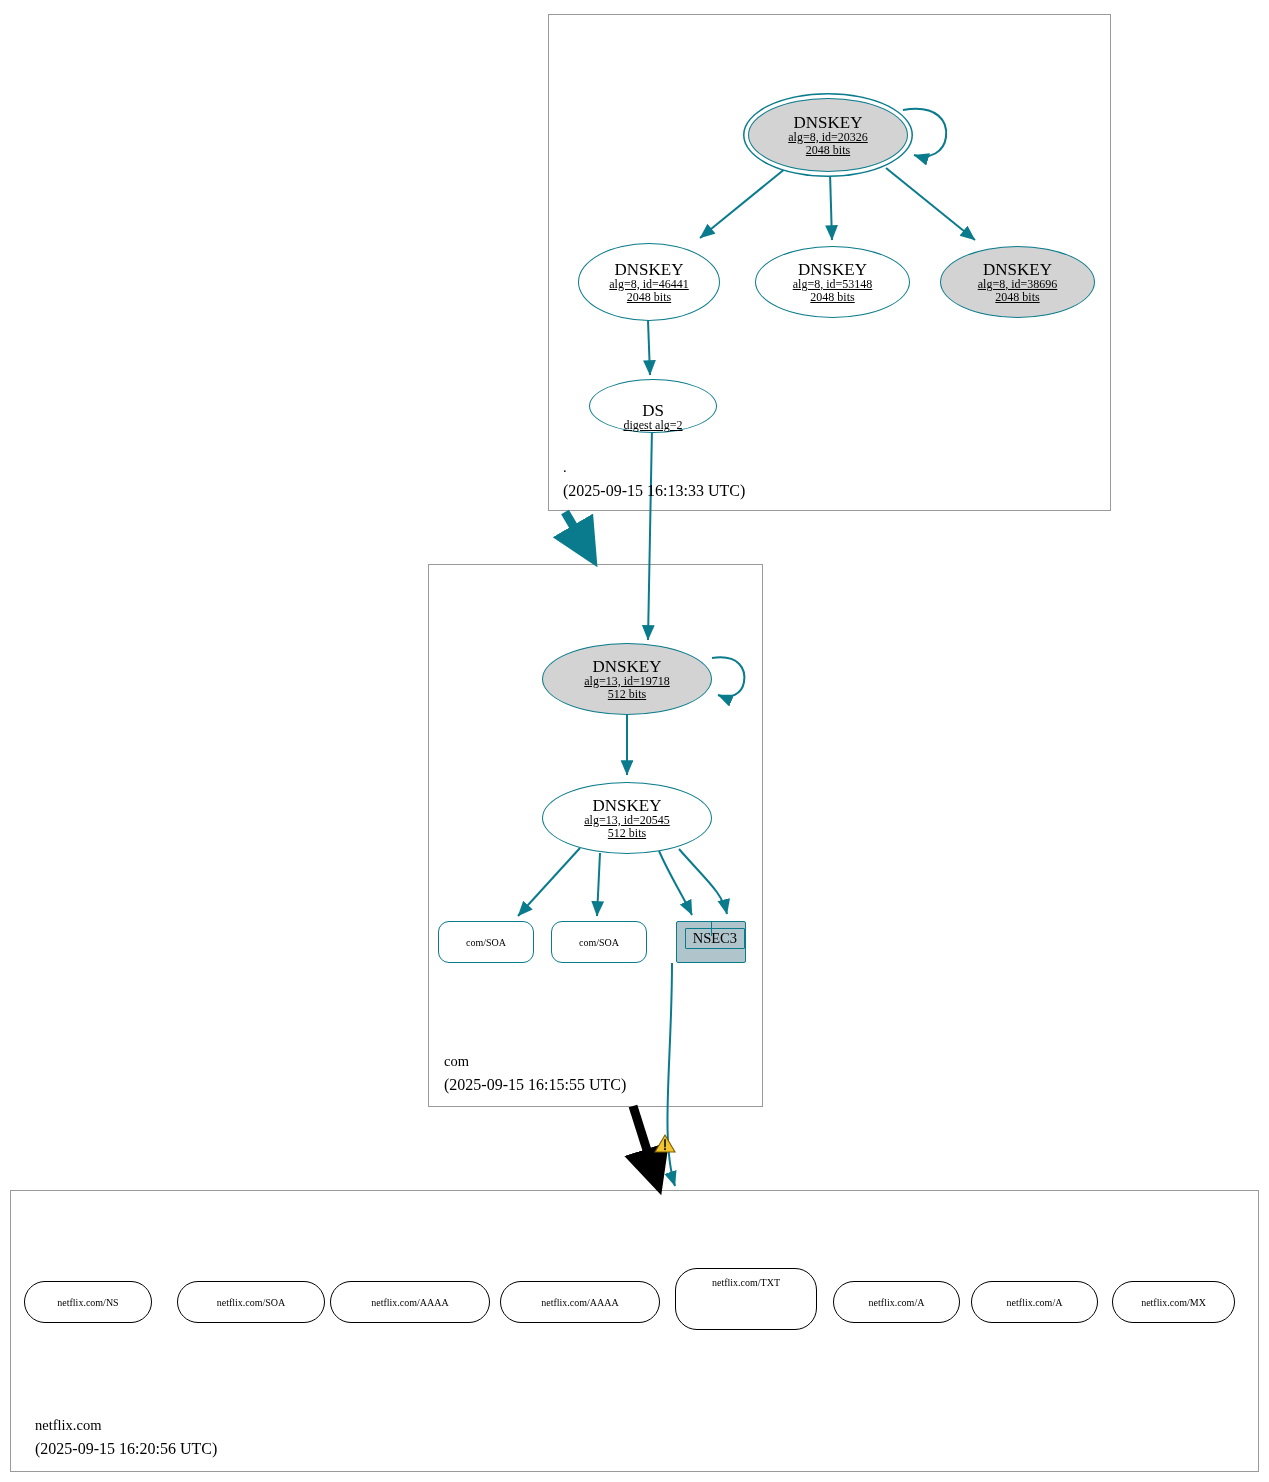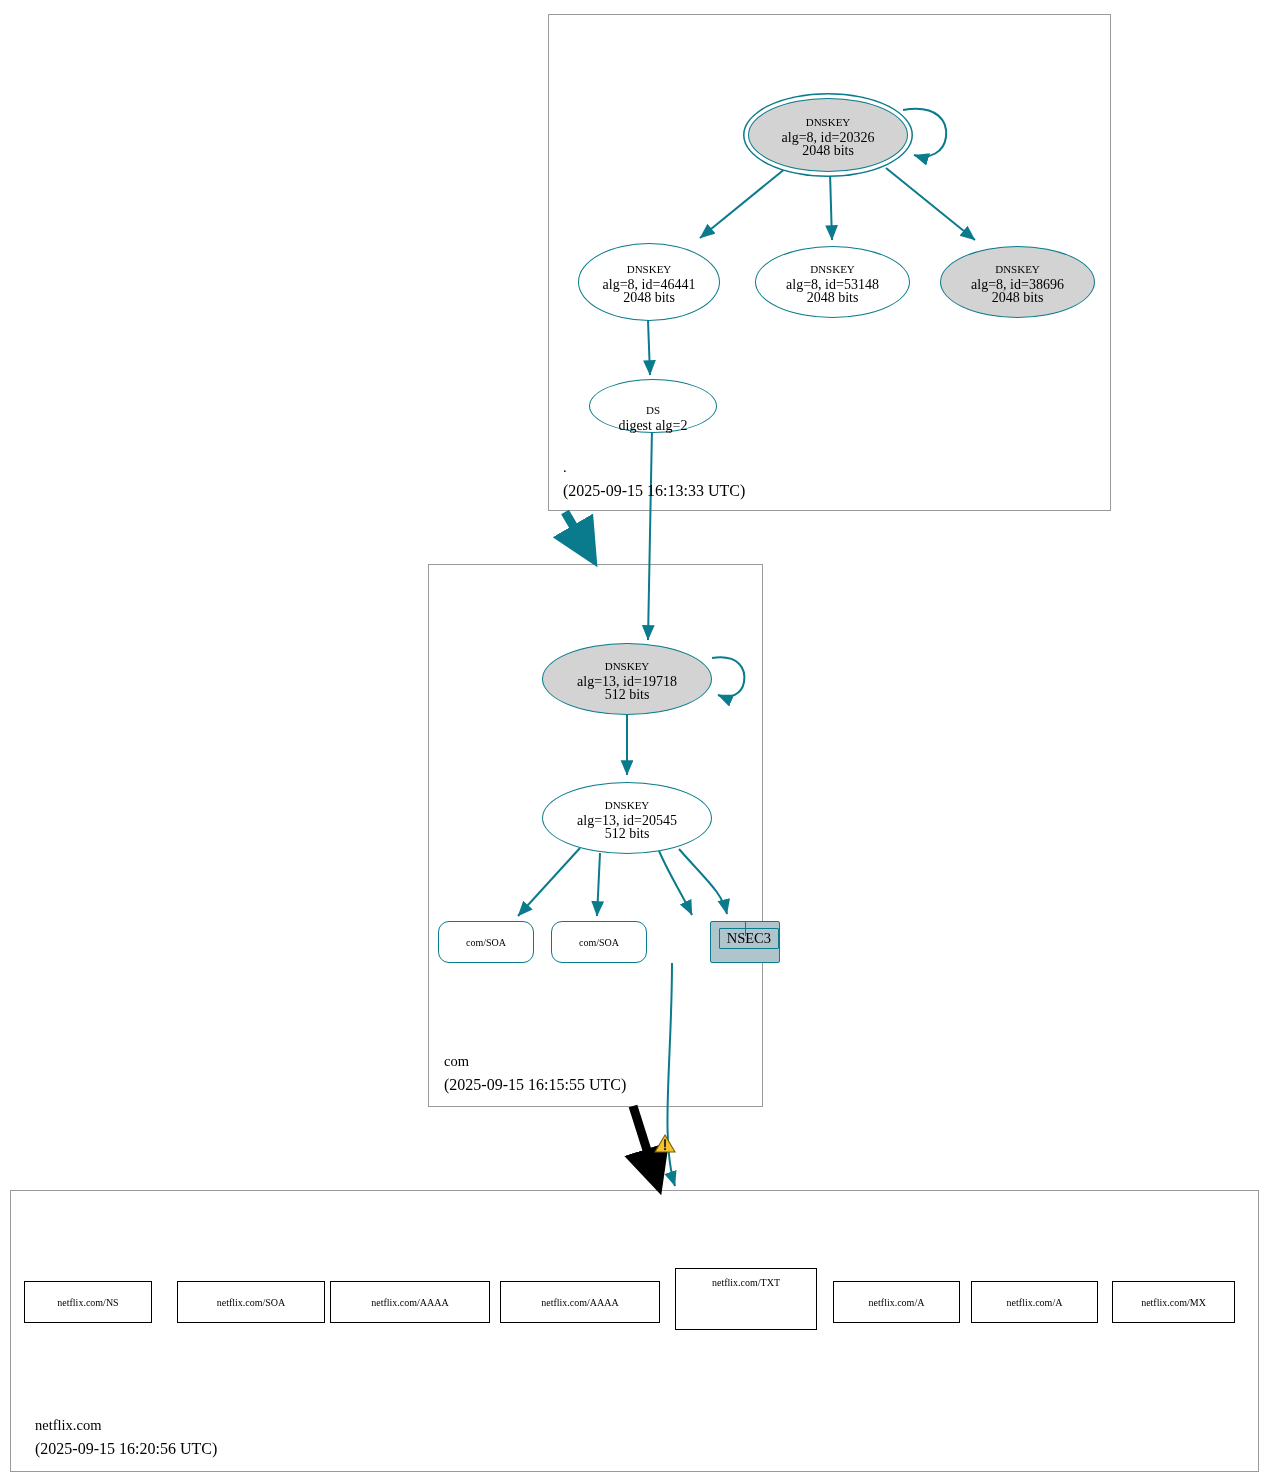--- a/index.html
+++ b/index.html
@@ -49,47 +49,47 @@
     border-radius: 50%;
     background: #ffffff;
   }
   .ellipse.filled {
     background: #d3d3d3;
   }
   .ellipse.dbl {
     box-shadow: 0 0 0 3.5px #ffffff, 0 0 0 5px #0a7b8c;
   }
   .n-title {
-    font-size: 11px;
+    font-size: 17px;
     line-height: 17px;
   }
   .n-sub {
-    font-size: 14px;
+    font-size: 12px;
     line-height: 13px;
+    text-decoration: underline;
   }
   .rrset {
     border: 1.8px solid #0a7b8c;
     border-radius: 11px;
     background: #ffffff;
     font-size: 10px;
   }
   .rrset.plain {
     border: 1.8px solid #000000;
-    border-radius: 0;
+    border-radius: 22px;
   }
   .nsec3 {
     border: 1.8px solid #0a7b8c;
     background: #b0c4cb;
     border-radius: 2px;
     font-size: 14.5px;
     display: flex;
     align-items: flex-end;
     justify-content: center;
     padding-bottom: 8px;
-    margin-left: 34px;
   }
   .nsec3 .inner {
     border: 1.3px solid #0a7b8c;
     background: #b0c4cb;
     padding: 1px 7px 1px 7px;
     border-radius: 1px;
   }
   .nsec3-divider {
     position: absolute;
     top: 0;

